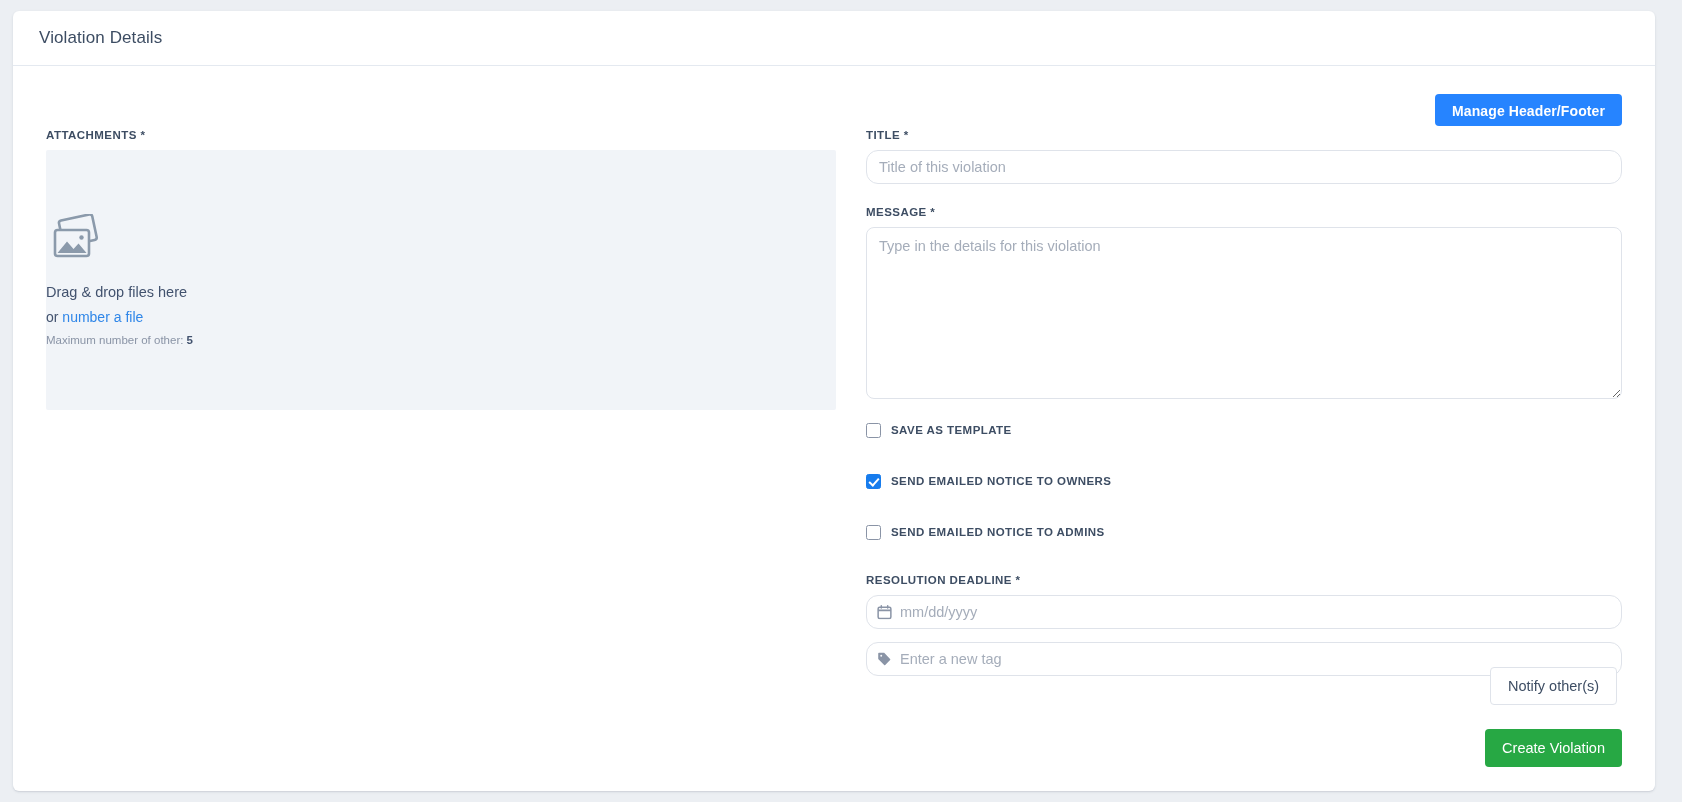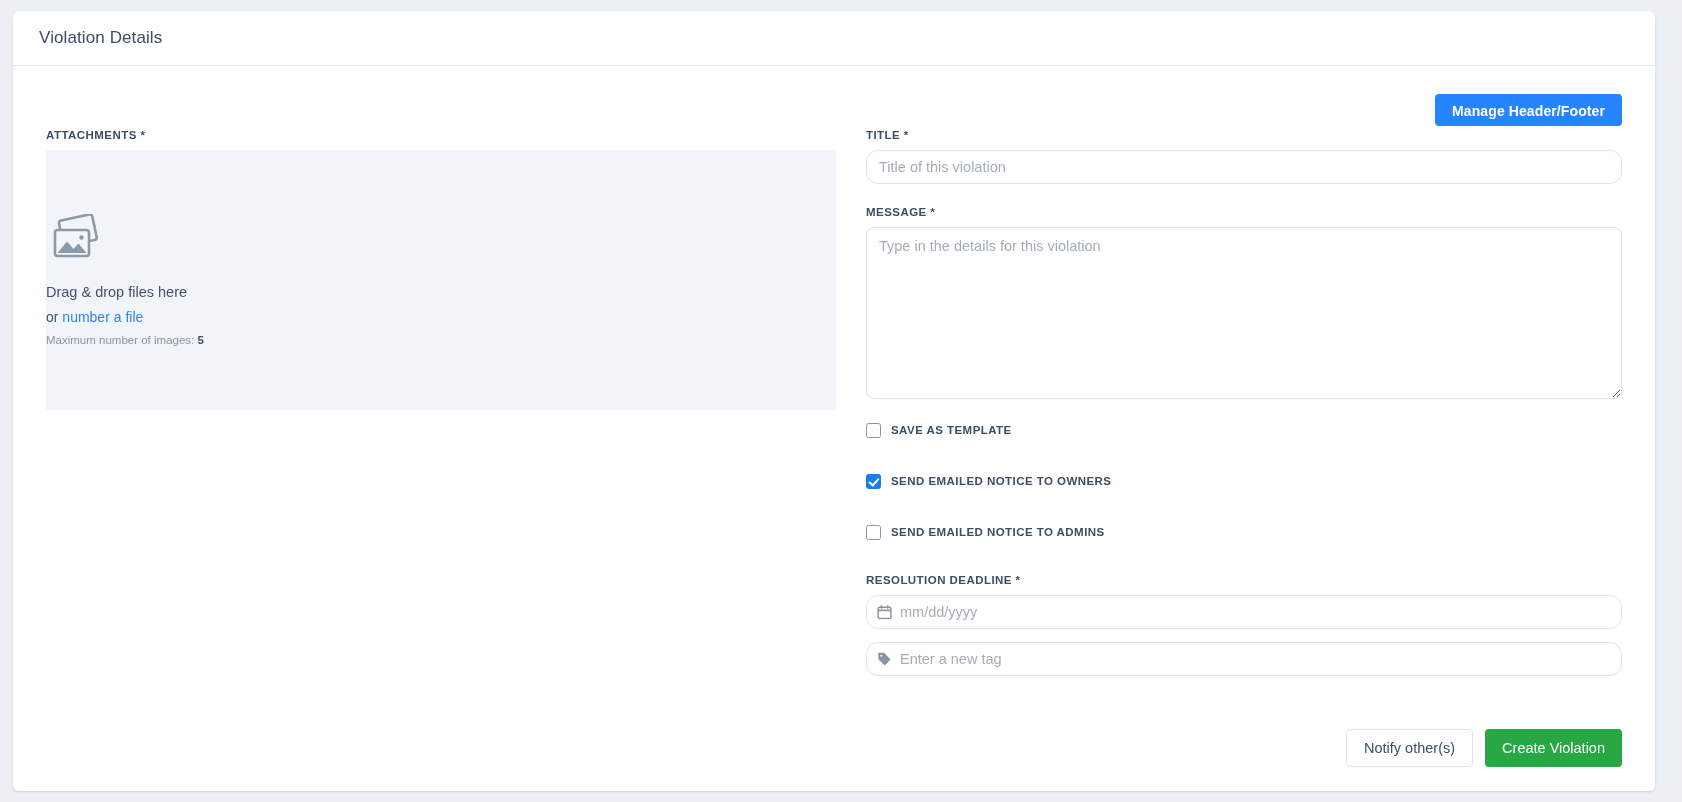--- a/index.html
+++ b/index.html
@@ -221,21 +221,22 @@
   }
   .mt12 { margin-top: 13px; }
 
   
   .footer-actions {
     position: absolute;
     right: 33px;
     bottom: 24px;
     display: flex;
     align-items: center;
-    gap: 12px;
+    gap: 24px;
+    flex-direction: column;
   }
   .btn-secondary {
     background: #ffffff;
     color: #3d4d63;
     border: 1px solid #dfe3ea;
     border-radius: 4px;
     font-size: 14.5px;
     font-family: "Liberation Sans", sans-serif;
     height: 38px;
     padding: 0 17px;
@@ -282,21 +283,21 @@
                 <rect x="9" y="16" width="34" height="26" rx="2.6" stroke="#8b9aab" stroke-width="2.6" fill="#f1f4f8"></rect>
                 <circle cx="35.5" cy="23.5" r="2.2" fill="#8b9aab"></circle>
                 <path d="M11.5 39 L21 27.5 L27.5 35 L32.5 29.5 L40.5 39 Z" fill="#8b9aab"></path>
               </svg>
             </span>
             <div class="dz-main">Drag &amp; drop files here</div>
             <div class="dz-sub">
               <span>or </span><a class="dz-link" href="#">number a file</a>
             </div>
             <div class="dz-max">
-              <span>Maximum number of images: </span><b>5</b>
+              <span>Maximum number of other: </span><b>5</b>
             </div>
           </div>
         </div>
 
         <div class="col-right">
 
           <div class="field-block">
             <span class="field-label">TITLE *</span>
             <input class="input-text" type="text" placeholder="Title of this violation" style="">
           </div>

